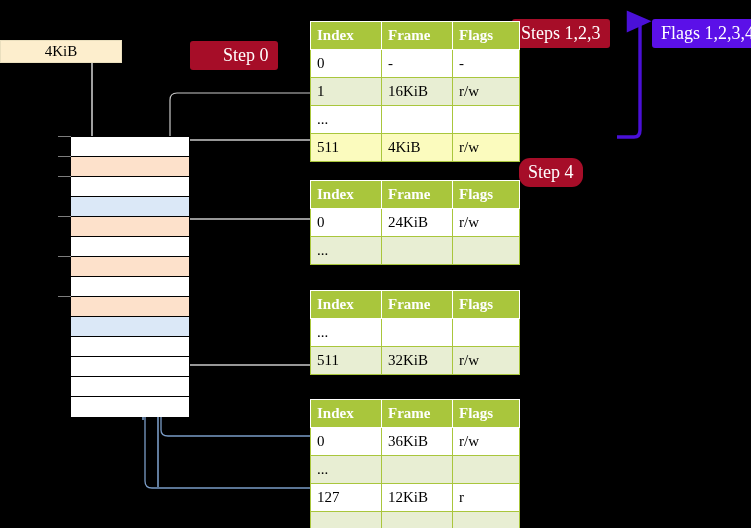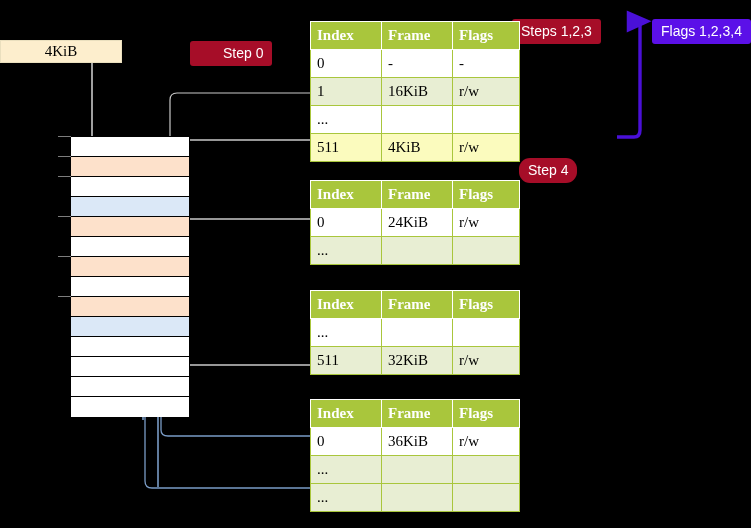--- a/index.html
+++ b/index.html
@@ -7,22 +7,22 @@
        font-family:"Liberation Serif",serif;color:#000;}
 
   #stage{position:absolute;left:0;top:0;width:751px;height:528px;}
 
   
   #wires{position:absolute;left:0;top:0;width:751px;height:528px;pointer-events:none;}
 
   
   .badge{
     position:absolute;
-    font-family:Liberation Sans, sans-serif;
-    font-size:14px;line-height:1;
+    font-family:Liberation Serif, serif;
+    font-size:18px;line-height:1;
     color:#ffffff;
     padding:5px 9px 6px 9px;
     border-radius:3px;
     white-space:nowrap;
   }
   .badge-red{background:#a60d28;}
   .badge-purple{background:#5b10e8;}
 
   
   .kib-label{
@@ -257,20 +257,25 @@
         <tr>
           <td class="col-i">0</td>
           <td class="col-f">36KiB</td>
           <td class="col-g">r/w</td>
         </tr>
         <tr class="alt">
           <td class="col-i">...</td>
           <td class="col-f"></td>
           <td class="col-g"></td>
         </tr>
+        <tr>
+          <td class="col-i">127</td>
+          <td class="col-f">12KiB</td>
+          <td class="col-g">r</td>
+        </tr>
         <tr class="alt">
           <td class="col-i">...</td>
           <td class="col-f"></td>
           <td class="col-g"></td>
         </tr>
       </tbody>
     </table>
 
 </div>
 

